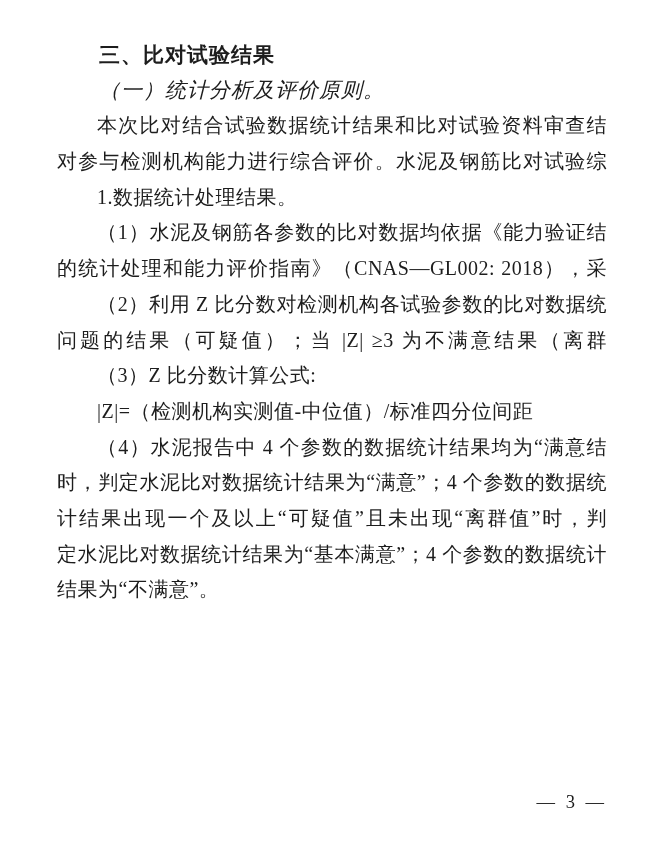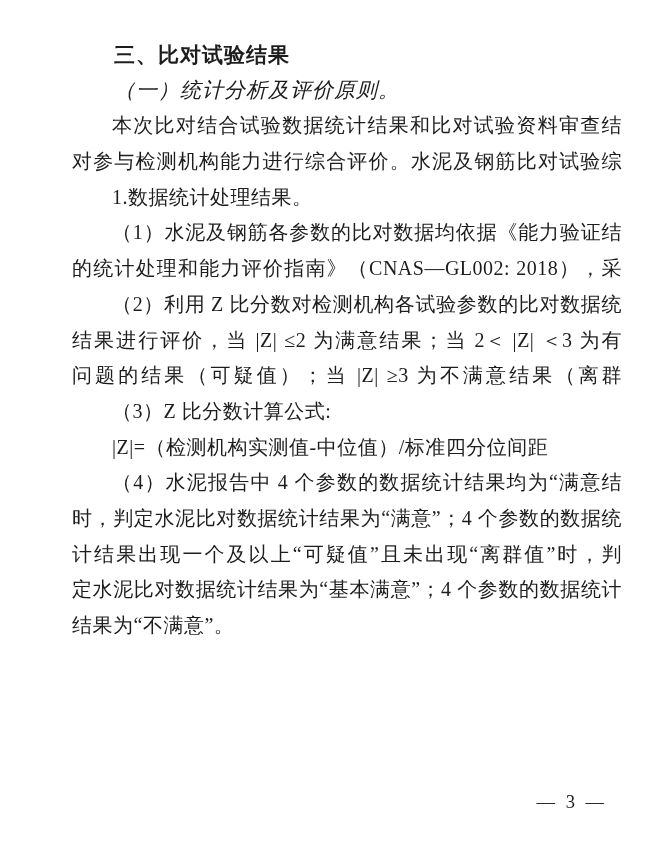--- a/index.html
+++ b/index.html
@@ -12,21 +12,21 @@
     width: 656px;
     height: 850px;
     margin: 0 auto;
     background: #ffffff;
     font-family: "Liberation Serif", serif;
     color: #1d1d1d;
     overflow: hidden;
   }
   .content {
     position: absolute;
-    left: 72px;
+    left: 57px;
     top: 37px;
     width: 550px;
   }
   .line {
     font-size: 20px;
     line-height: 35.7px;
     height: 35.7px;
     letter-spacing: 0.5px;
     text-align: left;
     overflow: hidden;
@@ -64,21 +64,20 @@
 <div class="page">
   <div class="content">
     <div class="line heading indent">三、比对试验结果</div>
     <div class="line kaiti indent">（一）统计分析及评价原则。</div>
     <div class="line indent fill">本次比对结合试验数据统计结果和比对试验资料审查结果</div>
     <div class="line fill">对参与检测机构能力进行综合评价。水泥及钢筋比对试验综合</div>
     <div class="line indent">1.数据统计处理结果。</div>
     <div class="line indent fill">（1）水泥及钢筋各参数的比对数据均依据《能力验证结果</div>
     <div class="line fill">的统计处理和能力评价指南》（CNAS—GL002: 2018），采用中</div>
     <div class="line indent fill">（2）利用 Z 比分数对检测机构各试验参数的比对数据统计</div>
-    <div class="line fill">结果进行评价，当 |Z| ≤2 为满意结果；当 2＜ |Z| ＜3 为有</div>
     <div class="line fill">问题的结果（可疑值）；当 |Z| ≥3 为不满意结果（离群值）。</div>
     <div class="line indent">（3）Z 比分数计算公式:</div>
     <div class="line indent">|Z|=（检测机构实测值-中位值）/标准四分位间距</div>
     <div class="line indent fill">（4）水泥报告中 4 个参数的数据统计结果均为“满意结果”</div>
     <div class="line fill">时，判定水泥比对数据统计结果为“满意”；4 个参数的数据统</div>
     <div class="line fill">计结果出现一个及以上“可疑值”且未出现“离群值”时，判</div>
     <div class="line fill">定水泥比对数据统计结果为“基本满意”；4 个参数的数据统计</div>
     <div class="line">结果为“不满意”。</div>
   </div>
   <div class="pagenum">— 3 —</div>

